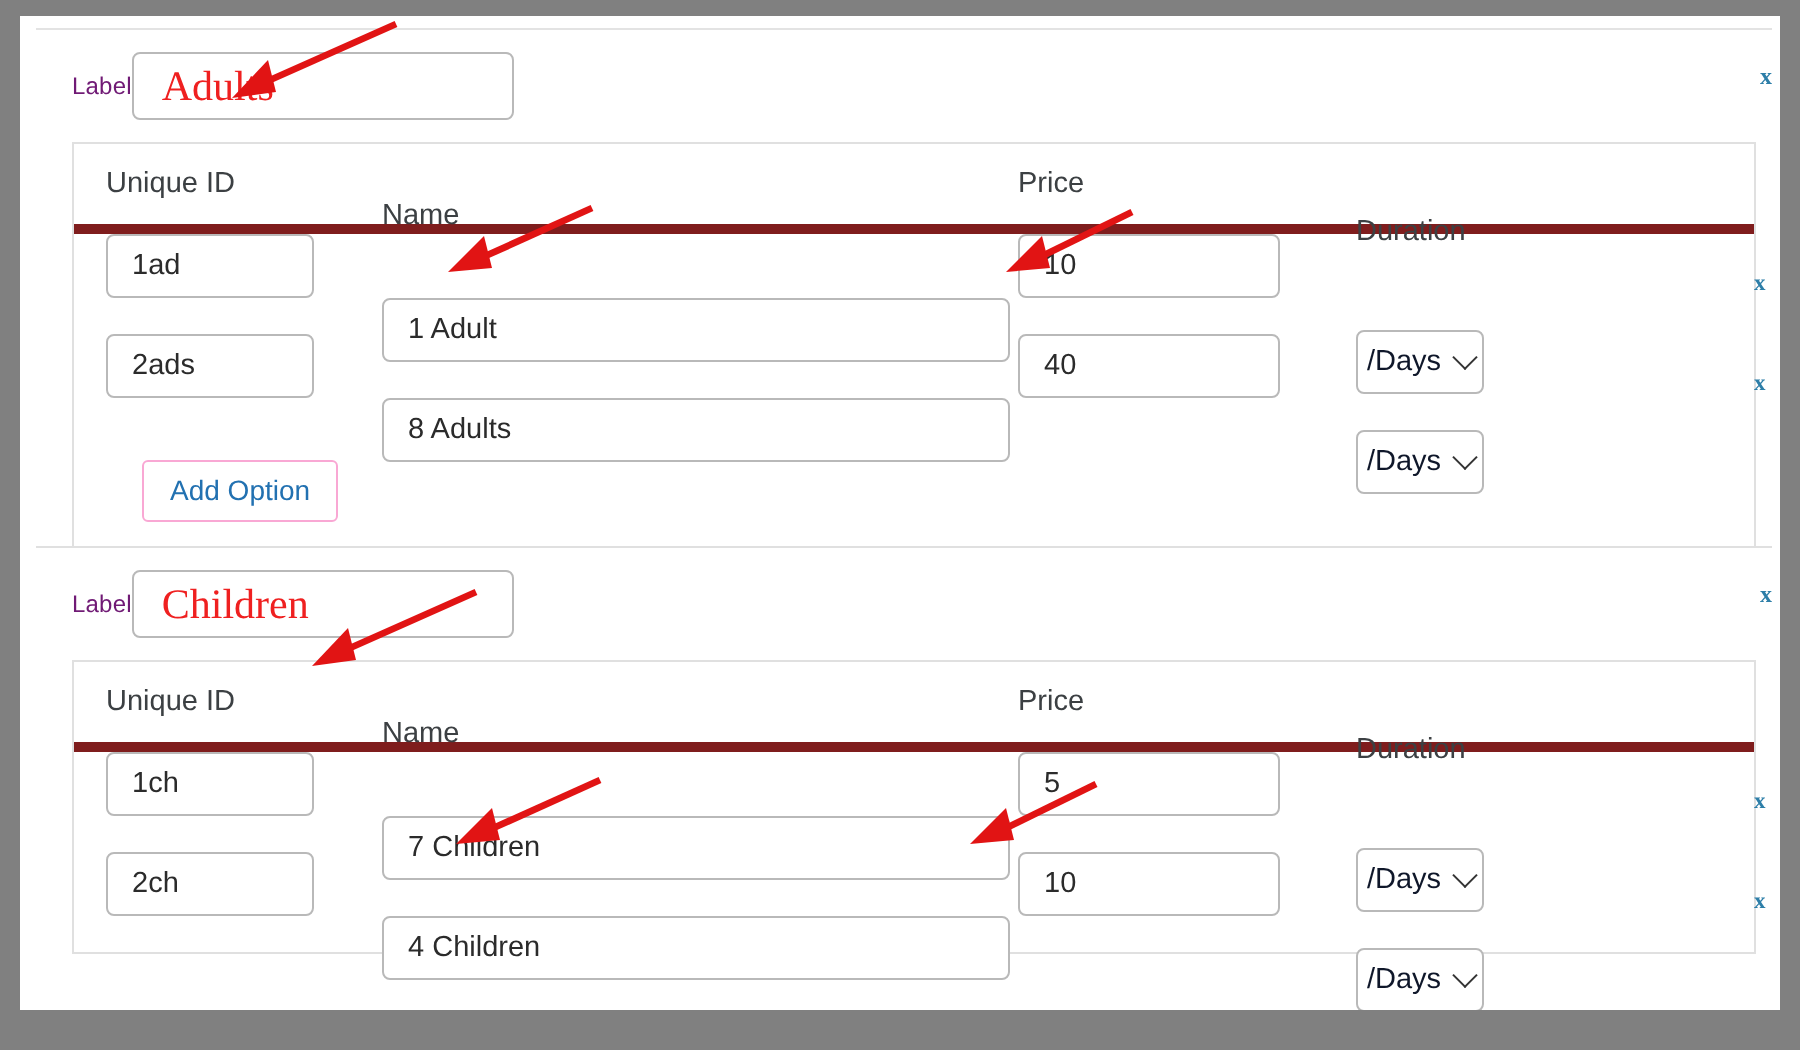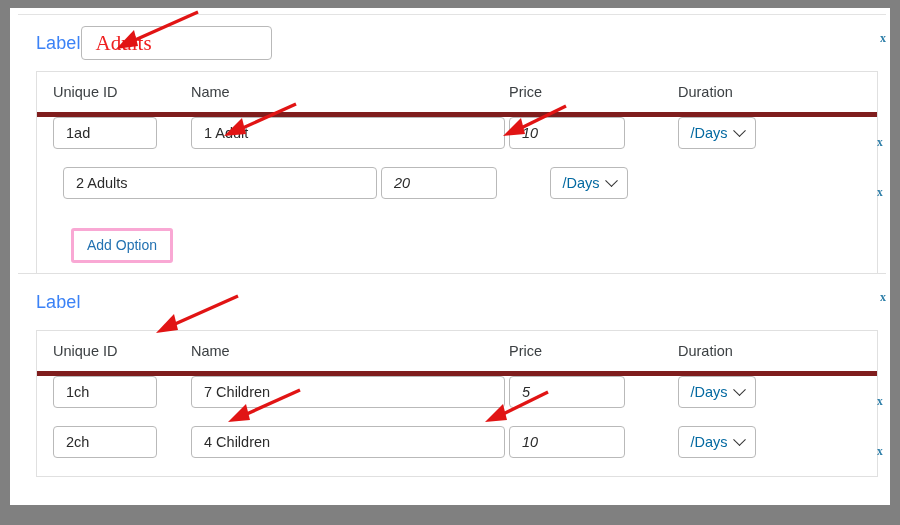--- a/index.html
+++ b/index.html
@@ -44,22 +44,22 @@
   }
 
   .label-row {
     position: relative;
     height: 56px;
     display: flex;
     align-items: center;
     padding-left: 18px;
   }
   .label-text {
-    font-size: 18px;
-    color: #3b82f6;
+    font-size: 12px;
+    color: #701a75;
     letter-spacing: 0.1px;
   }
   .label-input {
     width: 191px;
     height: 34px;
     border: 1px solid #b9b9b9;
     border-radius: 4px;
     background: #fff;
     box-sizing: border-box;
     display: flex;
@@ -108,57 +108,57 @@
 
   .opt-row {
     display: flex;
     align-items: flex-start;
     height: 50px;
     padding-left: 16px;
     position: relative;
   }
 
   .col-id      { width: 128px; flex: 0 0 128px; }
-  .col-name    { width: 300px; flex: 0 0 300px; }
+  .col-name    { width: 300px; flex: 0 0 300px; margin-top: 32px; }
   .col-price   { width: 160px; flex: 0 0 160px; }
-  .col-dur     { width: 160px; flex: 0 0 160px; }
+  .col-dur     { width: 160px; flex: 0 0 160px; margin-top: 48px; }
 
   .col-gap-1 { width: 10px; flex: 0 0 10px; }
   .col-gap-2 { width: 18px; flex: 0 0 18px; }
   .col-gap-3 { width: 9px;  flex: 0 0 9px;  }
 
   .txt-input {
     height: 32px;
     border: 1px solid #b9b9b9;
     border-radius: 4px;
     background: #fff;
     box-sizing: border-box;
     display: flex;
     align-items: center;
     padding-left: 12px;
     font-size: 14.5px;
     color: #2b2b2b;
   }
   .in-id    { width: 104px; }
   .in-name  { width: 314px; }
-  .in-price { width: 116px; font-style: italic; }
+  .in-price { width: 131px; }
 
   .sel-dur {
-    width: 78px;
+    width: 64px;
     height: 32px;
     border: 1px solid #b9b9b9;
     border-radius: 4px;
     background: #fff;
     box-sizing: border-box;
     display: flex;
     align-items: center;
     justify-content: center;
     gap: 7px;
     font-size: 14.5px;
-    color: #0369a1;
+    color: #0f172a;
   }
   .chev {
     display: inline-block;
     width: 8px;
     height: 8px;
     border-right: 1.6px solid #333;
     border-bottom: 1.6px solid #333;
     transform: rotate(45deg) translate(-2px,-2px);
   }
 
@@ -174,21 +174,21 @@
     font-family: "Liberation Serif", serif;
   }
 
   .add-row {
     height: 56px;
     display: flex;
     align-items: center;
     padding-left: 34px;
   }
   .add-btn {
-    border: 3px solid #f9a8d4;
+    border: 1px solid #f9a8d4;
     border-radius: 3px;
     background: #fff;
     color: #2271b1;
     font-size: 14px;
     padding: 7px 13px 8px 13px;
     cursor: pointer;
     font-family: "Liberation Sans", sans-serif;
     line-height: 1;
   }
 
@@ -241,27 +241,30 @@
           <div class="col-dur">
             <div class="sel-dur">
               <span>/Days</span>
               <i class="chev"></i>
             </div>
           </div>
           <span class="row-remove">x</span>
         </div>
 
         <div class="opt-row">
+          <div class="col-id">
+            <div class="txt-input in-id">2ads</div>
+          </div>
           <div class="col-gap-1"></div>
           <div class="col-name">
-            <div class="txt-input in-name">2 Adults</div>
+            <div class="txt-input in-name">8 Adults</div>
           </div>
           <div class="col-gap-2"></div>
           <div class="col-price">
-            <div class="txt-input in-price">20</div>
+            <div class="txt-input in-price">40</div>
           </div>
           <div class="col-gap-3"></div>
           <div class="col-dur">
             <div class="sel-dur">
               <span>/Days</span>
               <i class="chev"></i>
             </div>
           </div>
           <span class="row-remove">x</span>
         </div>
@@ -270,20 +273,21 @@
           <button class="add-btn">Add Option</button>
         </div>
 
       </div>
     </div>
 
     <div class="section">
 
       <div class="label-row">
         <span class="label-text">Label</span>
+        <div class="label-input">Children</div>
         <span class="section-remove">x</span>
       </div>
 
       <div class="options-panel closed">
 
         <div class="opt-head">
           <div class="col-id"><span>Unique ID</span></div>
           <div class="col-gap-1"></div>
           <div class="col-name"><span>Name</span></div>
           <div class="col-gap-2"></div>

